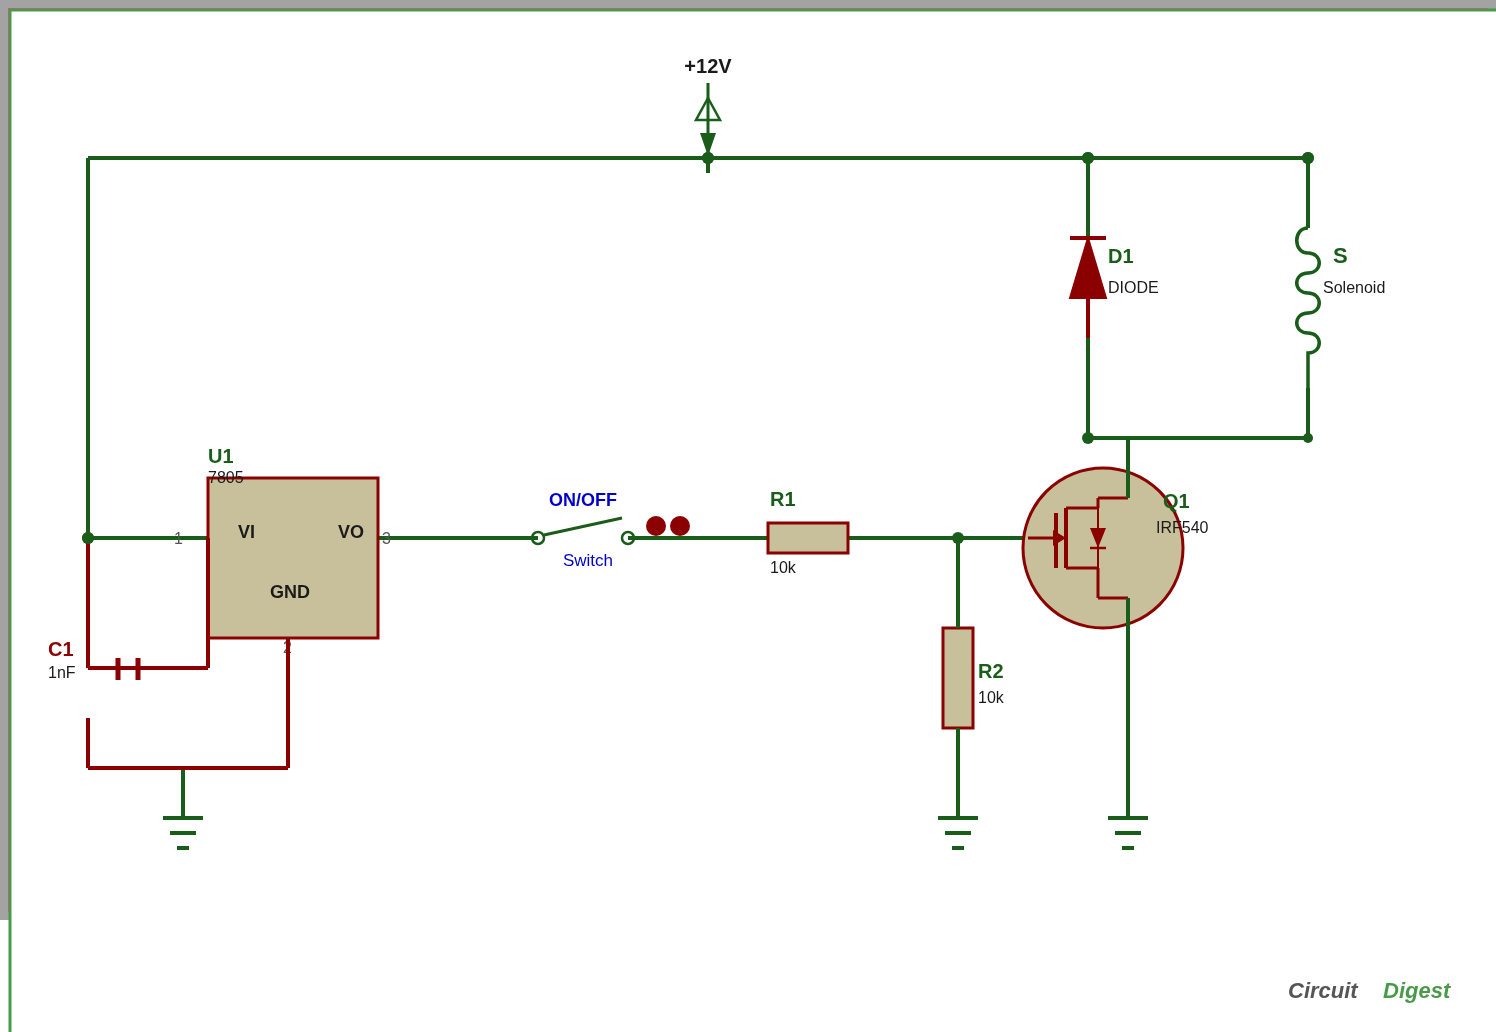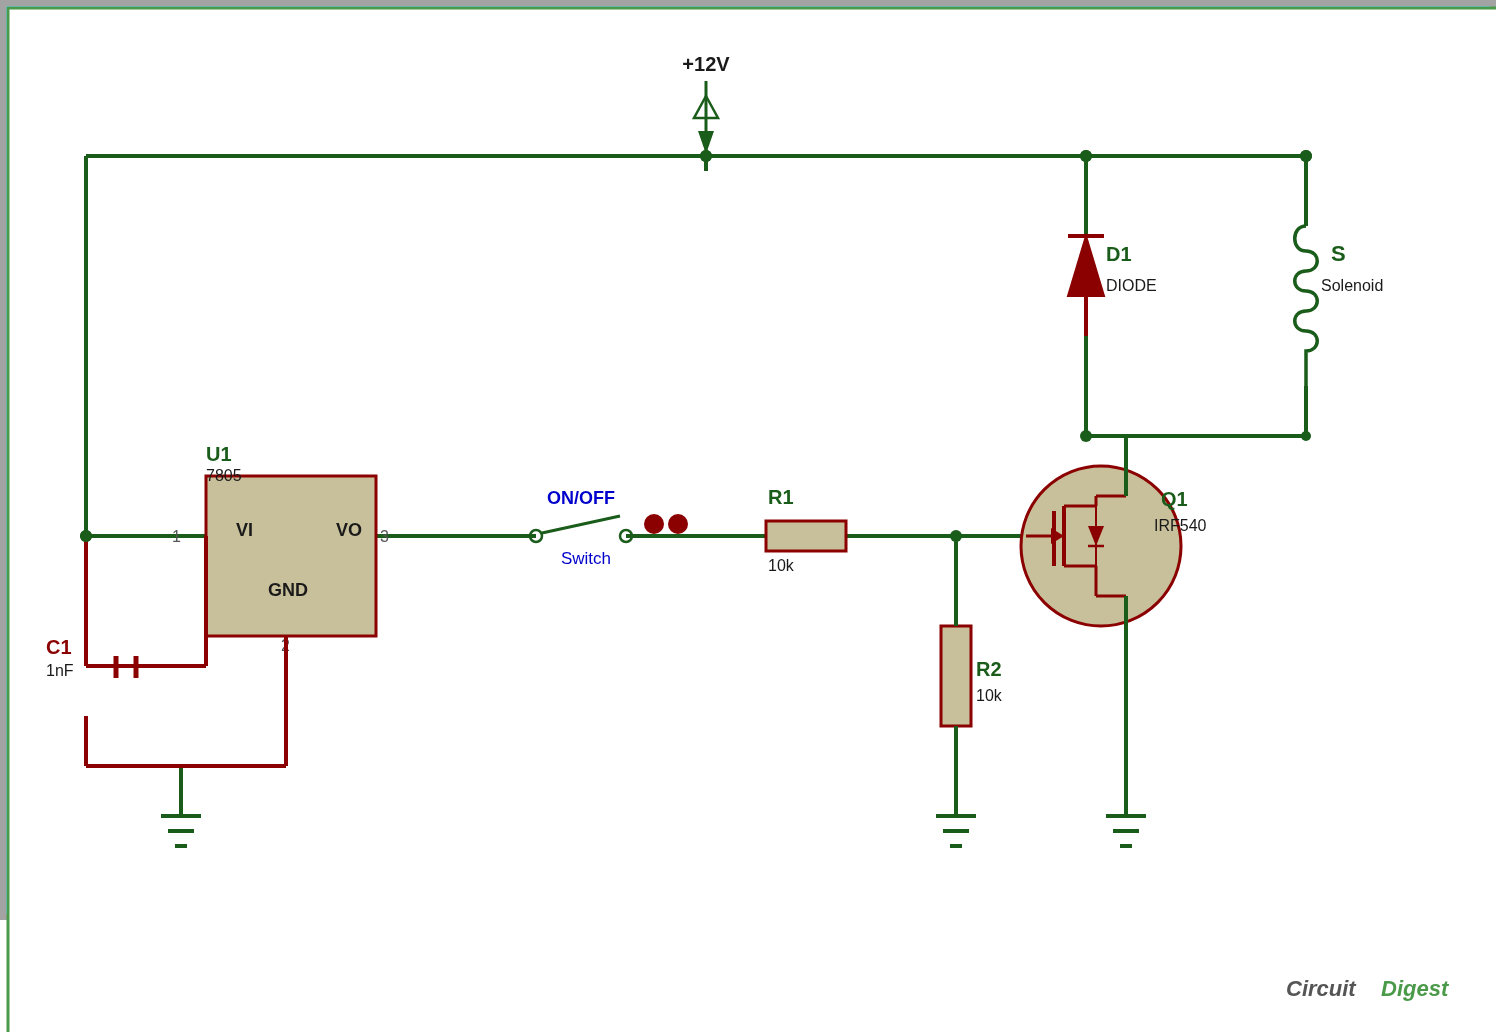--- a/index.html
+++ b/index.html
@@ -7,22 +7,22 @@
       width: 1496px;
       height: 1032px;
       background: #fff;
       font-family: Arial, sans-serif;
       overflow: hidden;
     }
     #circuit-container {
       width: 1496px;
       height: 920px;
       position: relative;
-      background: #7dd3fc;
-      border: 6px solid #a3a3a3;
+      background: #ec4899;
+      border: 8px solid #a3a3a3;
     }
     svg {
       position: absolute;
       top: 0; left: 0;
       width: 1496px;
       height: 1032px;
     }
   </style>
 </head>
 <body>

